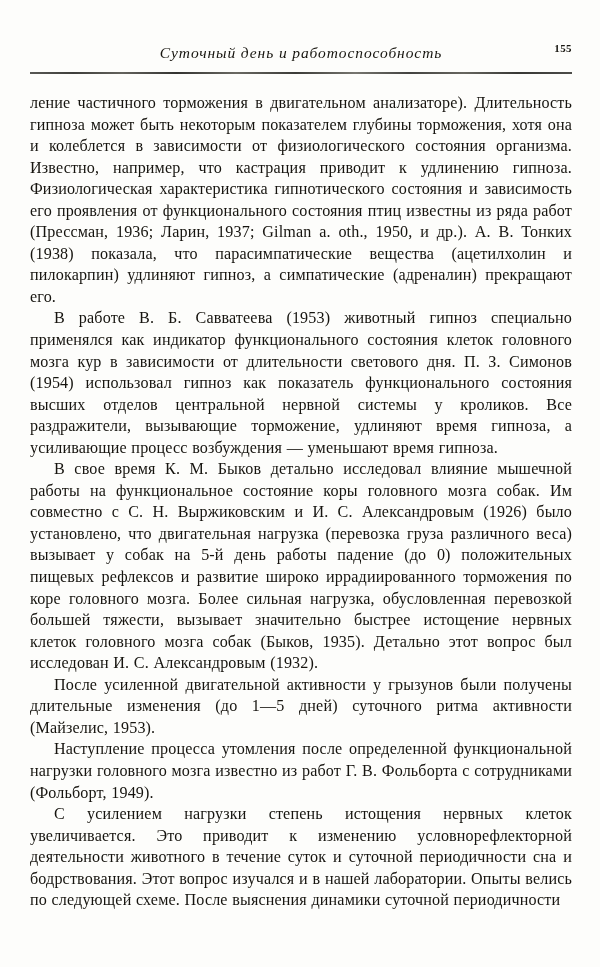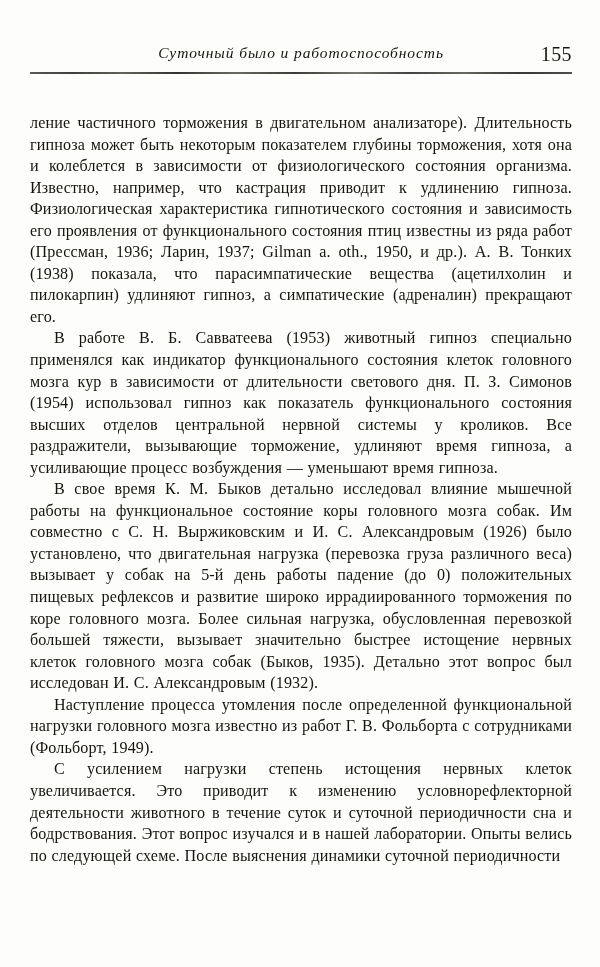--- a/index.html
+++ b/index.html
@@ -35,23 +35,23 @@
   .running-head-title {
     font-style: italic;
     font-size: 15.5px;
     letter-spacing: 0.9px;
     color: #17150f;
     white-space: nowrap;
   }
   .folio {
     position: absolute;
     right: 0;
-    bottom: 4px;
-    font-size: 20px;
-    font-weight: normal;
+    bottom: 16px;
+    font-size: 11px;
+    font-weight: bold;
     letter-spacing: 0.4px;
     color: #17150f;
   }
   .head-rule {
     position: absolute;
     left: 30px;
     top: 72px;
     width: 542px;
     height: 1.6px;
     background: linear-gradient(90deg,
@@ -60,21 +60,20 @@
         #5a5952 80%, #262623 90%, #3d3d39 100%);
     opacity: .92;
   }
 
   
   .textblock {
     position: absolute;
     left: 30px;
     top: 92px;
     width: 542px;
-    margin-top: 20px;
   }
   .para {
     margin: 0;
     font-size: 16.1px;
     line-height: 21.55px;
     text-align: justify;
     text-align-last: left;
     letter-spacing: 0.15px;
     word-spacing: 0.4px;
     hyphens: manual;
@@ -88,27 +87,28 @@
     -webkit-font-smoothing: none;
     text-rendering: optimizeLegibility;
   }
 </style>
 </head>
 <body>
 
 <div class="page">
 
   <div class="running-head">
-    <span class="running-head-title">Суточный было и работоспособность</span>
+    <span class="running-head-title">Суточный день и работоспособность</span>
     <span class="folio">155</span>
   </div>
 
   <div class="head-rule"></div>
 
   <div class="textblock">
     <p class="para cont">ление частичного торможения в двигательном анализаторе). Длительность гипноза может быть некоторым показателем глубины торможения, хотя она и колеблется в зависимости от физиологического состояния организма. Известно, например, что кастрация приводит к удлинению гипноза. Физиологическая характеристика гипнотического состояния и зависимость его проявления от функционального состояния птиц известны из ряда работ (Прессман, 1936; Ларин, 1937; Gilman a. oth., 1950, и др.). А. В. Тонких (1938) показала, что парасимпатические вещества (ацетилхолин и пилокарпин) удлиняют гипноз, а симпатические (адреналин) прекращают его.</p>
     <p class="para indent">В работе В. Б. Савватеева (1953) животный гипноз специально применялся как индикатор функционального состояния клеток головного мозга кур в зависимости от длительности светового дня. П. З. Симонов (1954) использовал гипноз как показатель функционального состояния высших отделов центральной нервной системы у кроликов. Все раздражители, вызывающие торможение, удлиняют время гипноза, а усиливающие процесс возбуждения — уменьшают время гипноза.</p>
     <p class="para indent">В свое время К. М. Быков детально исследовал влияние мышечной работы на функциональное состояние коры головного мозга собак. Им совместно с С. Н. Выржиковским и И. С. Александровым (1926) было установлено, что двигательная нагрузка (перевозка груза различного веса) вызывает у собак на 5-й день работы падение (до 0) положительных пищевых рефлексов и развитие широко иррадиированного торможения по коре головного мозга. Более сильная нагрузка, обусловленная перевозкой большей тяжести, вызывает значительно быстрее истощение нервных клеток головного мозга собак (Быков, 1935). Детально этот вопрос был исследован И. С. Александровым (1932).</p>
+    <p class="para indent">После усиленной двигательной активности у грызунов были получены длительные изменения (до 1—5 дней) суточного ритма активности (Майзелис, 1953).</p>
     <p class="para indent">Наступление процесса утомления после определенной функциональной нагрузки головного мозга известно из работ Г. В. Фольборта с сотрудниками (Фольборт, 1949).</p>
     <p class="para indent">С усилением нагрузки степень истощения нервных клеток увеличивается. Это приводит к изменению условнорефлекторной деятельности животного в течение суток и суточной периодичности сна и бодрствования. Этот вопрос изучался и в нашей лаборатории. Опыты велись по следующей схеме. После выяснения динамики суточной периодичности</p>
   </div>
 
 </div>
 
 </body></html>

